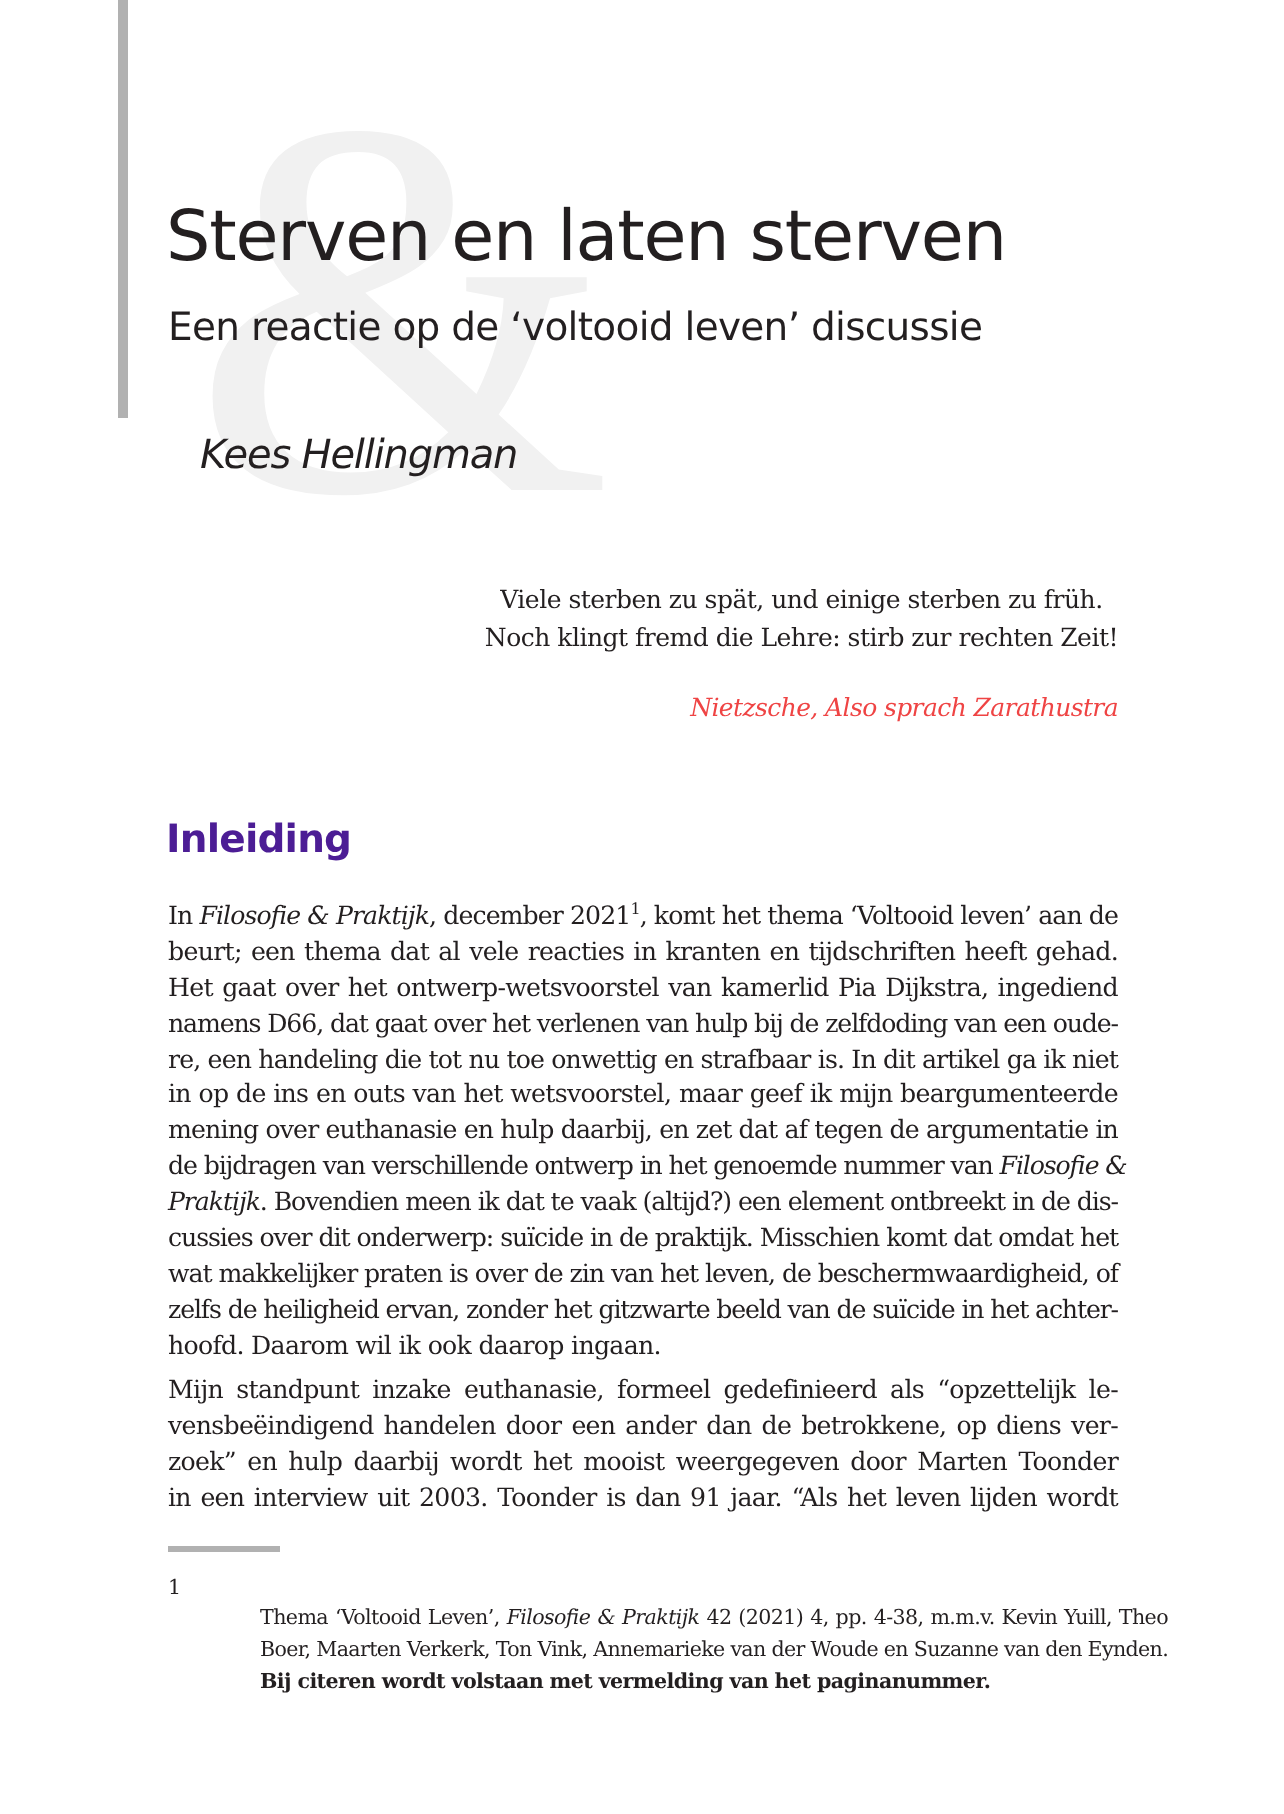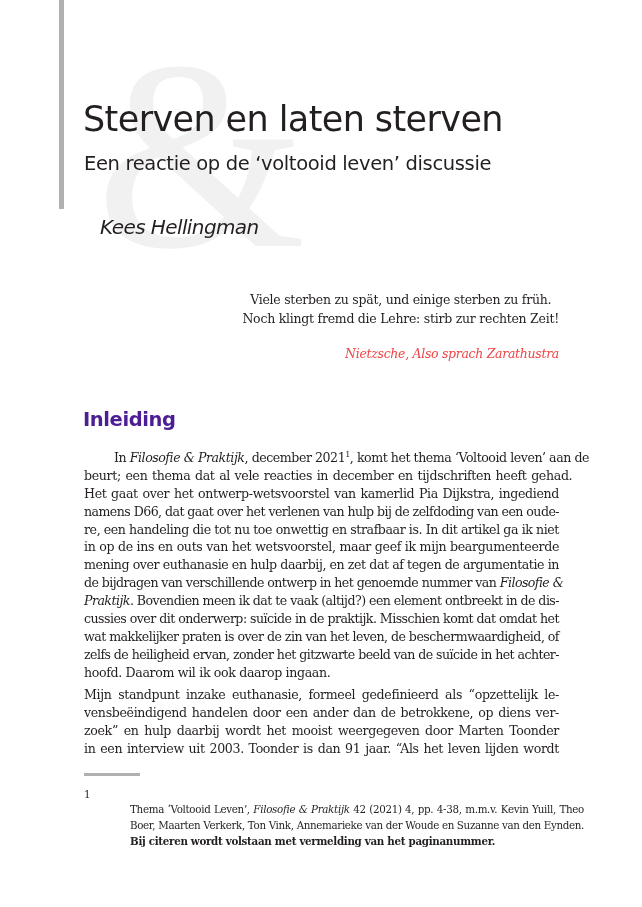--- a/index.html
+++ b/index.html
@@ -38,22 +38,22 @@
 
 <div class="epigraph">
   <span class="line">Viele sterben zu spät, und einige sterben zu früh.</span>
   <span class="line">Noch klingt fremd die Lehre: stirb zur rechten Zeit!</span>
 </div>
 <div class="epigraph-source">Nietzsche, Also sprach Zarathustra</div>
 
 <h2 class="section-heading" style="margin:0;">Inleiding</h2>
 
 <div class="para para1">
-  <span class="line" style="text-align: left; text-align-last: left; display: block; word-spacing: 0px; letter-spacing: -0.461155px; margin-left: 30px;"><span><span>In </span><em>Filosofie &amp; Praktijk</em><span>, december 2021</span><sup class="fnref">1</sup><span>, komt het thema ‘Voltooid leven’ aan de</span></span></span>
-  <span class="line" style="text-align: left; text-align-last: left; display: block; word-spacing: 0.950521px;">beurt; een thema dat al vele reacties in december en tijdschriften heeft gehad.</span>
+  <span class="line" style="text-align: left; text-align-last: left; display: block; word-spacing: 0px; letter-spacing: -0.461155px;"><span><span>In </span><em>Filosofie &amp; Praktijk</em><span>, december 2021</span><sup class="fnref">1</sup><span>, komt het thema ‘Voltooid leven’ aan de</span></span></span>
+  <span class="line" style="text-align: left; text-align-last: left; display: block; word-spacing: 0.950521px;">beurt; een thema dat al vele reacties in kranten en tijdschriften heeft gehad.</span>
   <span class="line" style="text-align: left; text-align-last: left; display: block; word-spacing: 0.989583px;">Het gaat over het ontwerp-wetsvoorstel van kamerlid Pia Dijkstra, ingediend</span>
   <span class="line" style="text-align: right; text-align-last: left; display: block; word-spacing: 0px; letter-spacing: -0.563608px;">namens D66, dat gaat over het verlenen van hulp bij de zelfdoding van een oude-</span>
   <span class="line" style="text-align: left; text-align-last: left; display: block; word-spacing: 0px; letter-spacing: -0.421987px;">re, een handeling die tot nu toe onwettig en strafbaar is. In dit artikel ga ik niet</span>
   <span class="line" style="text-align: left; text-align-last: left; display: block; word-spacing: 0.151442px;">in op de ins en outs van het wetsvoorstel, maar geef ik mijn beargumenteerde</span>
   <span class="line" style="text-align: left; text-align-last: left; display: block; word-spacing: 0px; letter-spacing: -0.427324px;">mening over euthanasie en hulp daarbij, en zet dat af tegen de argumentatie in</span>
   <span class="line" style="text-align: left; text-align-last: left; display: block; word-spacing: 0px; letter-spacing: -0.566112px;"><span>de bijdragen van verschillende ontwerp in het genoemde nummer van </span><em>Filosofie &amp;</em></span>
   <span class="line" style="text-align: left; text-align-last: left; display: block; word-spacing: 0px; letter-spacing: -0.543788px;"><em>Praktijk</em><span>. Bovendien meen ik dat te vaak (altijd?) een element ontbreekt in de dis-</span></span>
   <span class="line" style="text-align: left; text-align-last: left; display: block; word-spacing: 0px; letter-spacing: -0.538867px;">cussies over dit onderwerp: suïcide in de praktijk. Misschien komt dat omdat het</span>
   <span class="line" style="text-align: left; text-align-last: left; display: block; word-spacing: 0px; letter-spacing: -0.534731px;">wat makkelijker praten is over de zin van het leven, de beschermwaardigheid, of</span>
   <span class="line" style="text-align: left; text-align-last: left; display: block; word-spacing: 0px; letter-spacing: -0.56875px;">zelfs de heiligheid ervan, zonder het gitzwarte beeld van de suïcide in het achter-</span>

